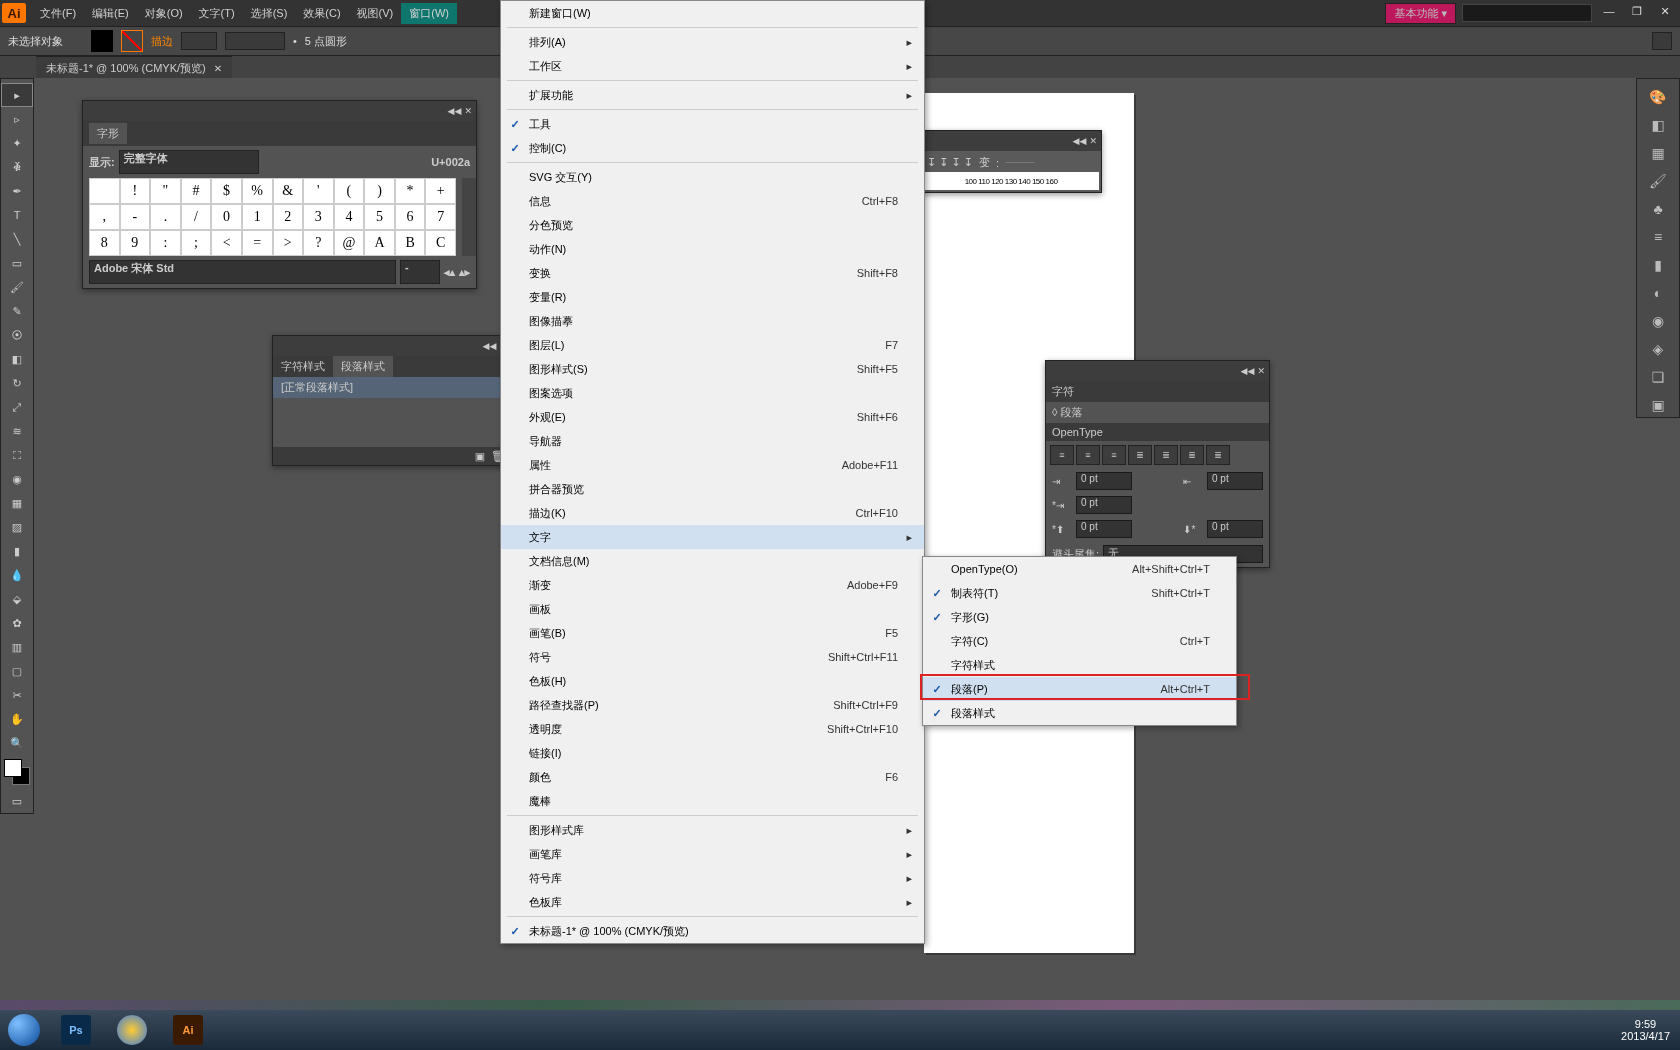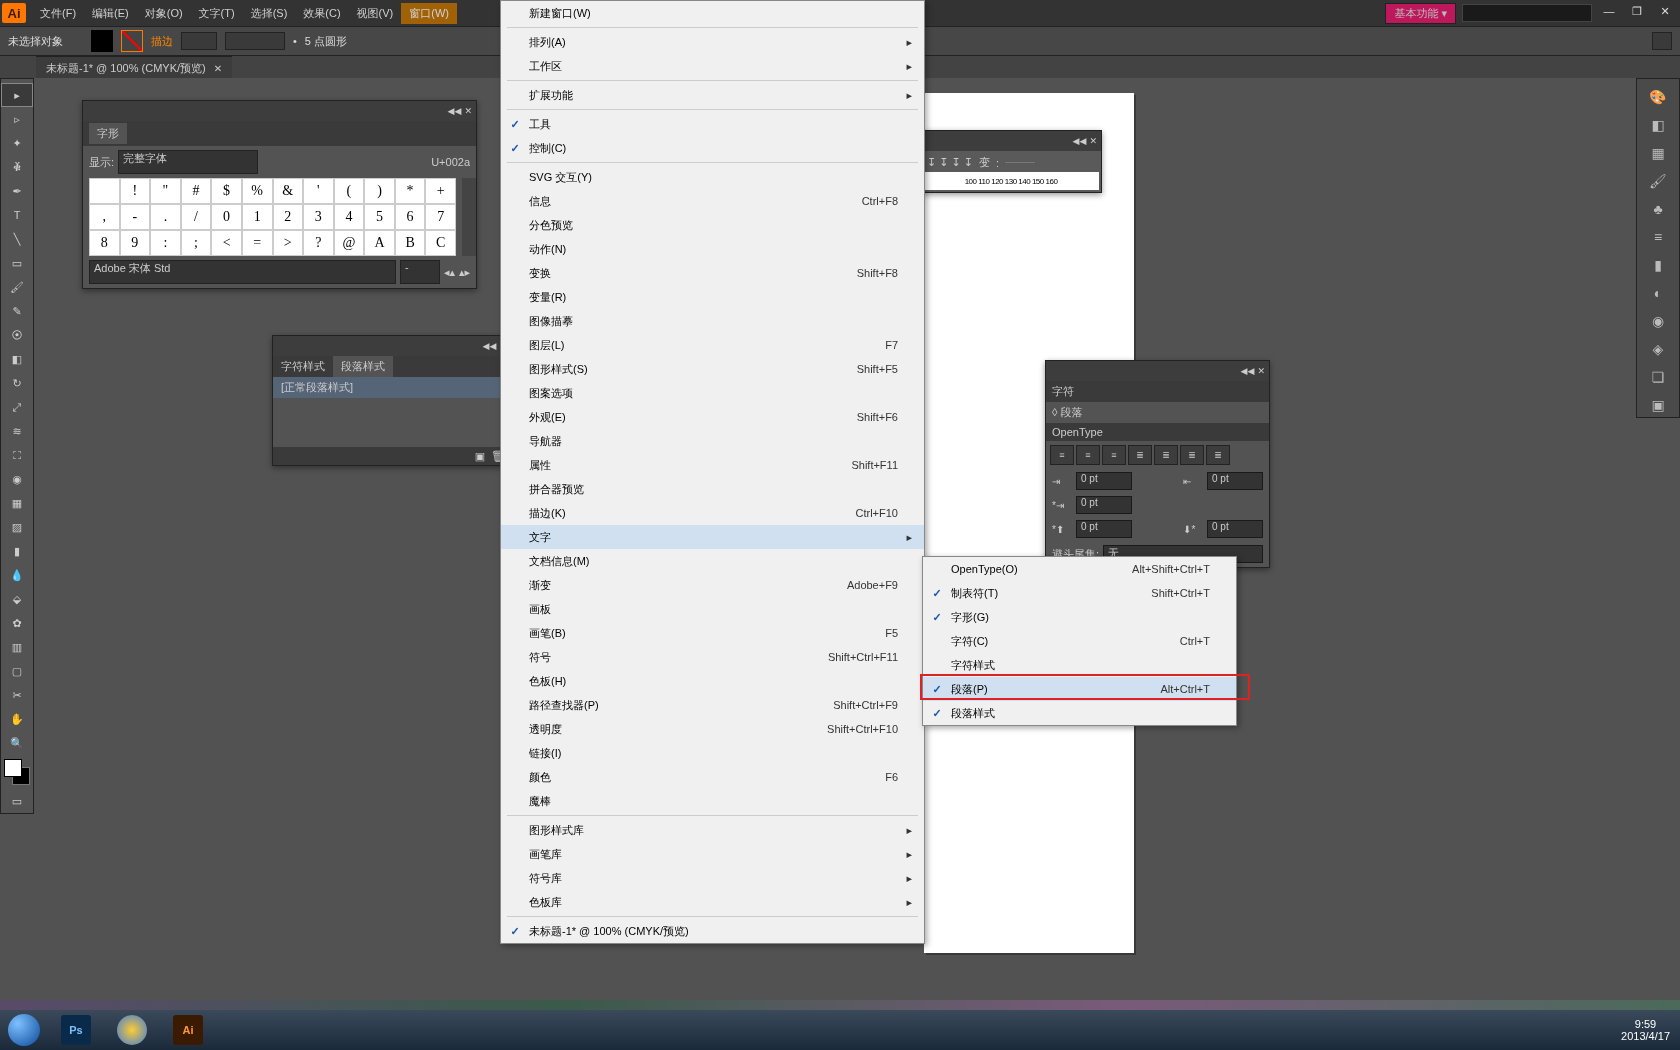--- a/index.html
+++ b/index.html
@@ -2,21 +2,21 @@
 <html><head>
 <meta charset="utf-8">
 <style>
 * { margin: 0; padding: 0; box-sizing: border-box; font-family: "Microsoft YaHei", Arial, sans-serif; font-size: 11px; }
 body { background: #525252; overflow: hidden; width: 1680px; height: 1050px; position: relative; }
 
 
 .menubar { background: #333333; height: 26px; display: flex; align-items: center; padding-left: 2px; color: #d0d0d0; }
 .app-icon { width: 24px; height: 20px; background: #ff7700; color: #3a1a00; font-weight: bold; display: flex; align-items: center; justify-content: center; font-size: 13px; margin-right: 6px; border-radius: 2px; }
 .menubar .menu-item { padding: 3px 8px; cursor: pointer; }
-.menubar .menu-item.open { background: #a16207; }
+.menubar .menu-item.open { background: #0f766e; }
 .menubar-right { margin-left: auto; display: flex; align-items: center; padding-right: 4px; gap: 6px; }
 .workspace-sel { background: #be185d; color: #bbb; padding: 2px 8px; border: 1px solid #222; }
 .search-box { background: #1a1a1a; width: 130px; height: 18px; border: 1px solid #444; }
 .win-btn { width: 22px; height: 16px; background: #333; color: #ddd; text-align: center; }
 
 
 .options-bar { background: #474747; height: 30px; border-top: 1px solid #222; border-bottom: 1px solid #222; display: flex; align-items: center; padding: 0 8px; color: #ddd; gap: 8px; }
 .fill-swatch { width: 22px; height: 22px; border: 1px solid #000; background: #000; display: inline-block; }
 .stroke-swatch { width: 22px; height: 22px; border: 1px solid #ff7700; background: linear-gradient(45deg, #444 45%, red 47%, red 53%, #444 55%); display: inline-block; }
 .options-bar .label-orange { color: #ff8800; text-align: center; }
@@ -52,21 +52,21 @@
 
 .panel { position: absolute; background: #535353; border: 1px solid #222; color: #ccc; box-shadow: 0 2px 6px rgba(0,0,0,.4); }
 .panel-titlebar { background: #3d3d3d; height: 20px; display: flex; align-items: center; padding: 0 4px; font-size: 10px; }
 .panel-titlebar .collapse { margin-left: auto; display: flex; gap: 3px; }
 .panel-titlebar .collapse span { font-size: 9px; }
 
 .glyph-panel { top: 100px; left: 82px; width: 395px; }
 .glyph-panel .tabs { background: #3a3a3a; padding: 2px 6px; }
 .glyph-panel .tabs span { padding: 3px 8px; display: inline-block; }
 .glyph-panel .tabs span.act { background: #535353; }
-.glyph-row { display: flex; align-items: center; padding: 4px 6px; gap: 4px; }
+.glyph-row { display: flex; align-items: center; padding: 4px 6px; gap: 4px; font-weight: bold; }
 .glyph-dd { background: #333; border: 1px solid #222; height: 24px; flex: 0 0 140px; padding: 0 4px; }
 .glyph-grid { background: #fff; margin: 0 6px; display: grid; grid-template-columns: repeat(12, 1fr); }
 .glyph-cell { border: 1px solid #ccc; height: 26px; display: flex; align-items: center; justify-content: center; color: #000; font-size: 14px; font-family: serif; }
 .glyph-scroll { width: 14px; background: #444; }
 
 .para-styles { top: 335px; left: 272px; width: 240px; }
 .para-styles .tabs { background: #3a3a3a; display: flex; }
 .para-styles .tabs span { padding: 3px 8px; }
 .para-styles .tabs span.act { background: #535353; }
 .para-list { height: 70px; padding: 0; }
@@ -470,21 +470,21 @@
       </div>
       <div class="ditem">
         <span class="dcheck"></span>
         <span class="dlabel">导航器</span>
         <span class="dshort"></span>
         <span class="darrow"></span>
       </div>
       <div class="ditem">
         <span class="dcheck"></span>
         <span class="dlabel">属性</span>
-        <span class="dshort">Shift+F11</span>
+        <span class="dshort">Adobe+F11</span>
         <span class="darrow"></span>
       </div>
       <div class="ditem">
         <span class="dcheck"></span>
         <span class="dlabel">拼合器预览</span>
         <span class="dshort"></span>
         <span class="darrow"></span>
       </div>
       <div class="ditem">
         <span class="dcheck"></span>

